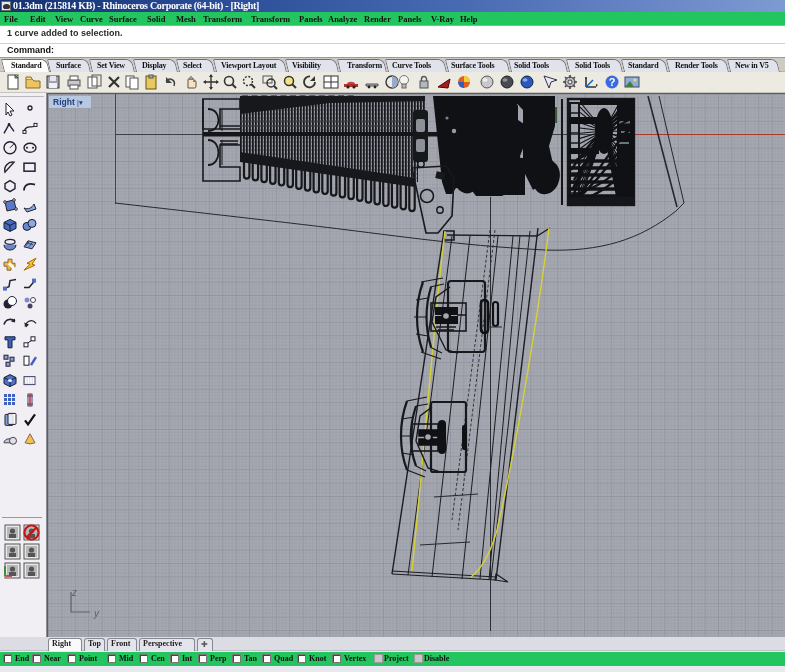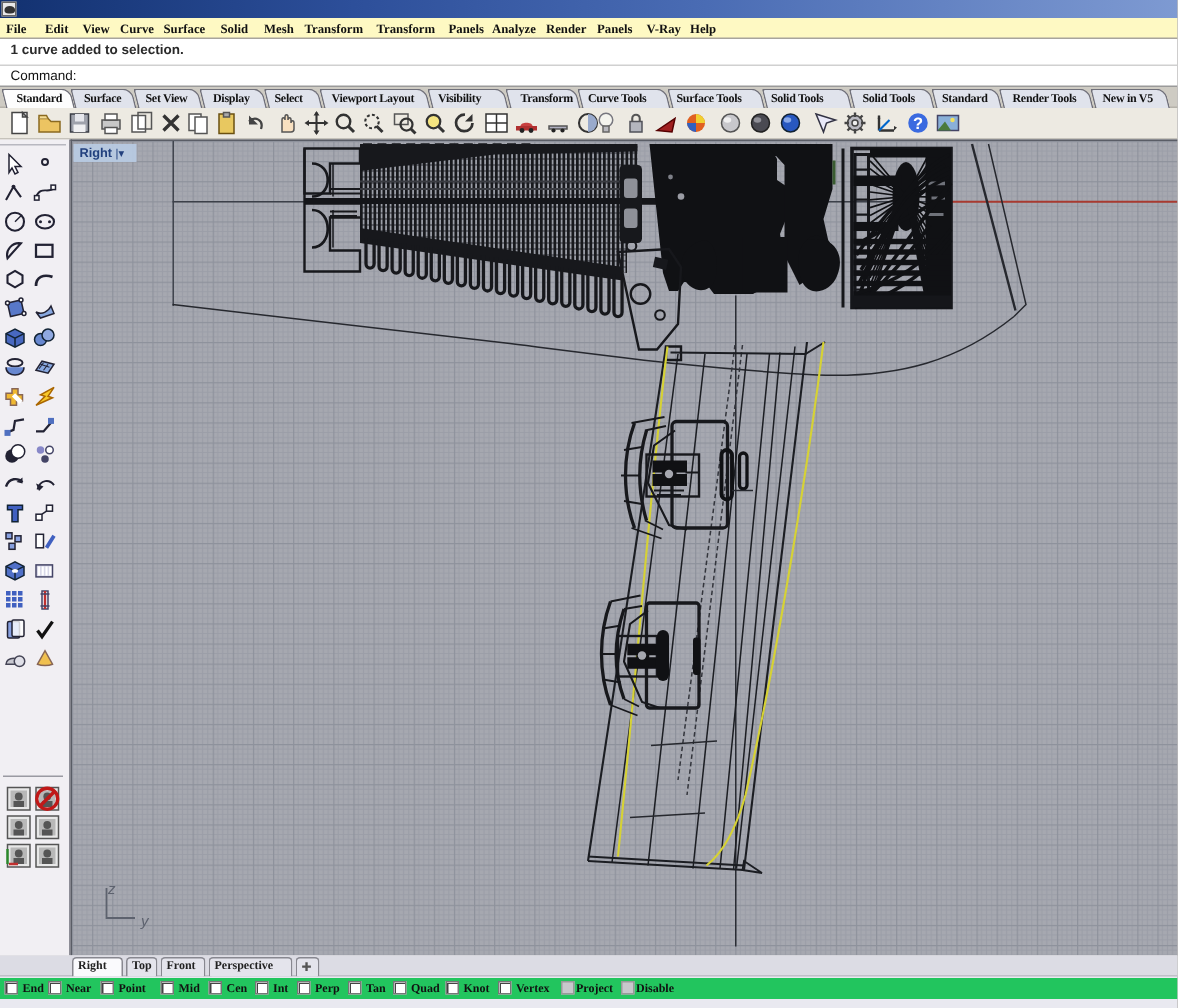--- a/index.html
+++ b/index.html
@@ -3,42 +3,43 @@
 *{margin:0;padding:0;box-sizing:border-box;}
 html,body{width:785px;height:672px;overflow:hidden;}
 body{font-family:"Liberation Sans",sans-serif;position:relative;background:#d6d2ca;}
 .abs{position:absolute;}
 </style></head><body>
 <div class="abs" style="left:0;top:0;width:785px;height:12px;
 background:linear-gradient(to right,#123170,#2d4f9a 30%,#4a6cb4 60%,#7e9ad2);">
 <div class="abs" style="left:1px;top:1px;width:10px;height:10px;background:#e8e8e8;border:1px solid #666;">
 <div class="abs" style="left:1px;top:2px;width:7px;height:5px;background:#333;border-radius:50% 50% 40% 40%;"></div>
 </div>
+<div class="abs" style="left:13px;top:0px;font-family:&quot;Liberation Serif&quot;,serif;font-size:10px;font-weight:bold;color:#fff;letter-spacing:-0.3px;line-height:12px;white-space:nowrap;">01.3dm (215814 KB) - Rhinoceros Corporate (64-bit) - [Right]</div>
 </div>
-<div class="abs" style="left:0;top:12px;width:785px;height:14px;background:#fef9c3;border-bottom:1px solid #a8a49c;">
+<div class="abs" style="left:0;top:12px;width:785px;height:14px;background:#22c55e;border-bottom:1px solid #a8a49c;">
     <div class="abs" style="left:4px;top:1px;font-family:&quot;Liberation Serif&quot;,serif;font-size:8.5px;color:#111;line-height:12px;font-weight:bold;letter-spacing:0px;">File</div>
     <div class="abs" style="left:30px;top:1px;font-family:&quot;Liberation Serif&quot;,serif;font-size:8.5px;color:#111;line-height:12px;font-weight:bold;letter-spacing:0px;">Edit</div>
     <div class="abs" style="left:55px;top:1px;font-family:&quot;Liberation Serif&quot;,serif;font-size:8.5px;color:#111;line-height:12px;font-weight:bold;letter-spacing:0px;">View</div>
     <div class="abs" style="left:80px;top:1px;font-family:&quot;Liberation Serif&quot;,serif;font-size:8.5px;color:#111;line-height:12px;font-weight:bold;letter-spacing:0px;">Curve</div>
     <div class="abs" style="left:109px;top:1px;font-family:&quot;Liberation Serif&quot;,serif;font-size:8.5px;color:#111;line-height:12px;font-weight:bold;letter-spacing:0px;">Surface</div>
     <div class="abs" style="left:147px;top:1px;font-family:&quot;Liberation Serif&quot;,serif;font-size:8.5px;color:#111;line-height:12px;font-weight:bold;letter-spacing:0px;">Solid</div>
     <div class="abs" style="left:176px;top:1px;font-family:&quot;Liberation Serif&quot;,serif;font-size:8.5px;color:#111;line-height:12px;font-weight:bold;letter-spacing:0px;">Mesh</div>
     <div class="abs" style="left:203px;top:1px;font-family:&quot;Liberation Serif&quot;,serif;font-size:8.5px;color:#111;line-height:12px;font-weight:bold;letter-spacing:0px;">Transform</div>
     <div class="abs" style="left:251px;top:1px;font-family:&quot;Liberation Serif&quot;,serif;font-size:8.5px;color:#111;line-height:12px;font-weight:bold;letter-spacing:0px;">Transform</div>
     <div class="abs" style="left:299px;top:1px;font-family:&quot;Liberation Serif&quot;,serif;font-size:8.5px;color:#111;line-height:12px;font-weight:bold;letter-spacing:0px;">Panels</div>
     <div class="abs" style="left:328px;top:1px;font-family:&quot;Liberation Serif&quot;,serif;font-size:8.5px;color:#111;line-height:12px;font-weight:bold;letter-spacing:0px;">Analyze</div>
     <div class="abs" style="left:364px;top:1px;font-family:&quot;Liberation Serif&quot;,serif;font-size:8.5px;color:#111;line-height:12px;font-weight:bold;letter-spacing:0px;">Render</div>
     <div class="abs" style="left:398px;top:1px;font-family:&quot;Liberation Serif&quot;,serif;font-size:8.5px;color:#111;line-height:12px;font-weight:bold;letter-spacing:0px;">Panels</div>
     <div class="abs" style="left:431px;top:1px;font-family:&quot;Liberation Serif&quot;,serif;font-size:8.5px;color:#111;line-height:12px;font-weight:bold;letter-spacing:0px;">V-Ray</div>
     <div class="abs" style="left:460px;top:1px;font-family:&quot;Liberation Serif&quot;,serif;font-size:8.5px;color:#111;line-height:12px;font-weight:bold;letter-spacing:0px;">Help</div>
   </div>
 <div class="abs" style="left:0;top:26px;width:785px;height:32px;background:#fff;border-bottom:1px solid #9a9a9a;">
 <div class="abs" style="left:7px;top:2px;font-size:9px;color:#2a2a2a;font-weight:bold;">1 curve added to selection.</div>
 <div class="abs" style="left:0;top:17px;width:785px;height:1px;background:#d0d0d0;"></div>
-<div class="abs" style="left:7px;top:19px;font-size:9px;font-weight:normal;color:#111;">Command:</div>
+<div class="abs" style="left:7px;top:19px;font-size:9px;font-weight:bold;color:#111;">Command:</div>
 </div>
 <div class="abs" style="left:0;top:58px;width:785px;height:14px;background:#cecbc3;border-bottom:1px solid #b5b2aa;">
     <div class="abs" style="left:4px;top:1px;width:46px;height:13px;background:#fdfdfd;border:1px solid #70707a;border-bottom:none;border-radius:2px 6px 0 0;transform:skewX(14deg);transform-origin:bottom left;"></div>
     <div class="abs" style="left:11px;top:2.5px;font-family:&quot;Liberation Serif&quot;,serif;font-weight:bold;font-size:8px;color:#111;letter-spacing:-0.2px;white-space:nowrap;">Standard</div>
     <div class="abs" style="left:50px;top:1px;width:41px;height:13px;background:#e0e3ec;border:1px solid #70707a;border-bottom:none;border-radius:2px 6px 0 0;transform:skewX(14deg);transform-origin:bottom left;"></div>
     <div class="abs" style="left:56px;top:2.5px;font-family:&quot;Liberation Serif&quot;,serif;font-weight:bold;font-size:8px;color:#111;letter-spacing:-0.2px;white-space:nowrap;">Surface</div>
     <div class="abs" style="left:92px;top:1px;width:43px;height:13px;background:#e0e3ec;border:1px solid #70707a;border-bottom:none;border-radius:2px 6px 0 0;transform:skewX(14deg);transform-origin:bottom left;"></div>
     <div class="abs" style="left:97px;top:2.5px;font-family:&quot;Liberation Serif&quot;,serif;font-weight:bold;font-size:8px;color:#111;letter-spacing:-0.2px;white-space:nowrap;">Set View</div>
     <div class="abs" style="left:136px;top:1px;width:42px;height:13px;background:#e0e3ec;border:1px solid #70707a;border-bottom:none;border-radius:2px 6px 0 0;transform:skewX(14deg);transform-origin:bottom left;"></div>
     <div class="abs" style="left:142px;top:2.5px;font-family:&quot;Liberation Serif&quot;,serif;font-weight:bold;font-size:8px;color:#111;letter-spacing:-0.2px;white-space:nowrap;">Display</div>

